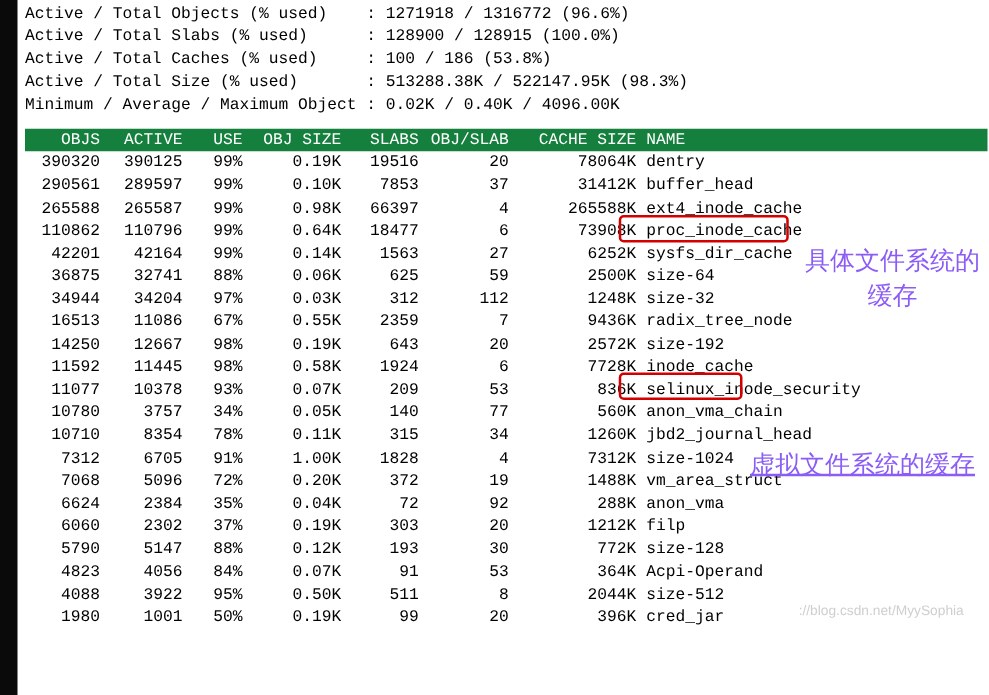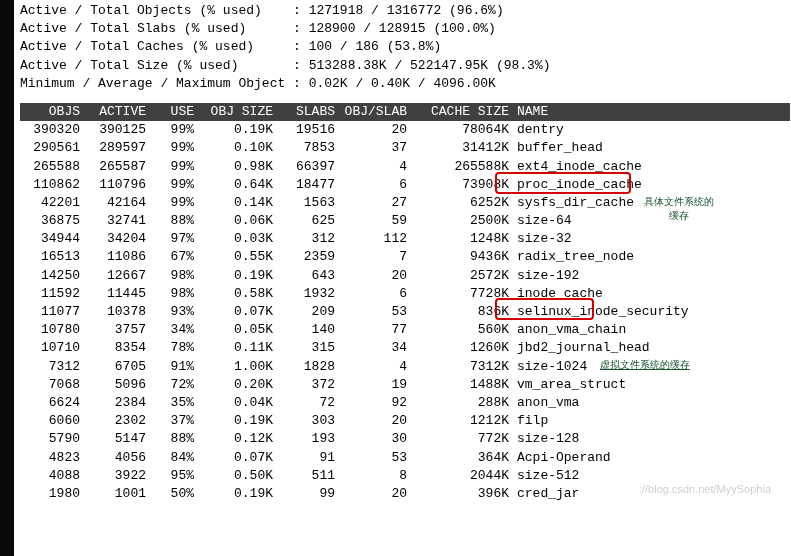--- a/index.html
+++ b/index.html
@@ -30,21 +30,21 @@
   .content {
     position: relative;
     padding-left: 20px;
     padding-top: 2px;
     z-index: 1;
   }
   .summary-line {
     white-space: pre;
   }
   .header-row {
-    background: #404040;
+    background: #15803d;
     color: #fff;
     display: flex;
     padding: 0;
     margin-top: 10px;
     width: 770px;
   }
   .data-row {
     display: flex;
   }
   .col {
@@ -68,23 +68,23 @@
 
   .highlight-box {
     position: absolute;
     border: 2px solid #d20000;
     border-radius: 4px;
     pointer-events: none;
     z-index: 5;
   }
   .annotation {
     position: absolute;
-    color: #14532d;
+    color: #8b5cf6;
     font-family: "Microsoft YaHei", sans-serif;
-    font-size: 10px;
+    font-size: 20px;
     z-index: 6;
     pointer-events: none;
     text-align: center;
   }
   .watermark {
     position: absolute;
     right: 20px;
     bottom: 6px;
     color: rgba(160,160,160,0.5);
     font-family: Arial, sans-serif;
@@ -206,21 +206,21 @@
           <div class="col c-slabs">643</div>
           <div class="col c-objslab">20</div>
           <div class="col c-cache">2572K</div>
           <div class="col name">size-192</div>
         </div>
         <div class="data-row">
           <div class="col c-objs">11592</div>
           <div class="col c-active">11445</div>
           <div class="col c-use">98%</div>
           <div class="col c-objsize">0.58K</div>
-          <div class="col c-slabs">1932</div>
+          <div class="col c-slabs">1924</div>
           <div class="col c-objslab">6</div>
           <div class="col c-cache">7728K</div>
           <div class="col name">inode_cache</div>
         </div>
         <div class="data-row">
           <div class="col c-objs">11077</div>
           <div class="col c-active">10378</div>
           <div class="col c-use">93%</div>
           <div class="col c-objsize">0.07K</div>
           <div class="col c-slabs">209</div>

